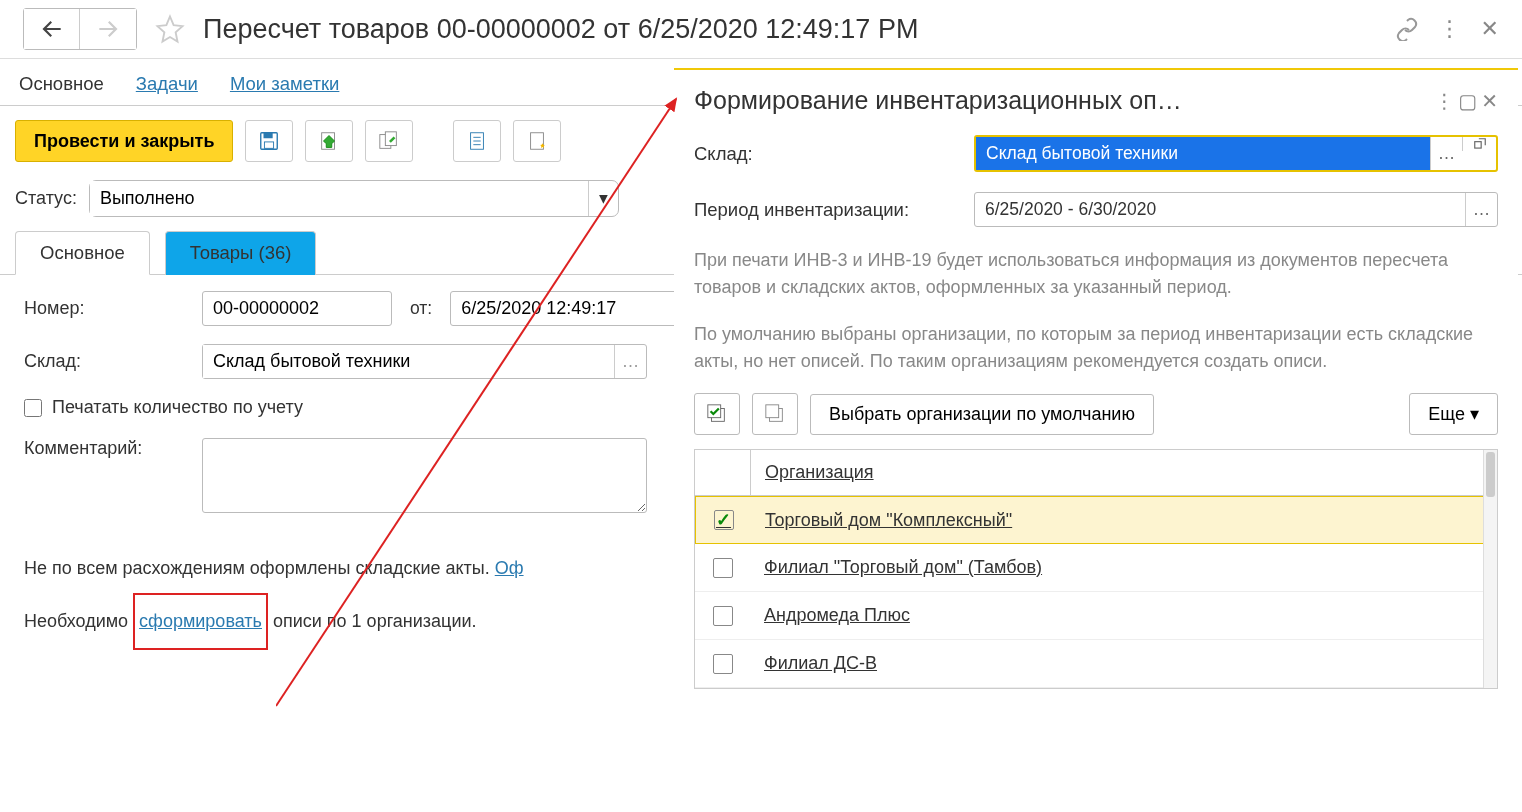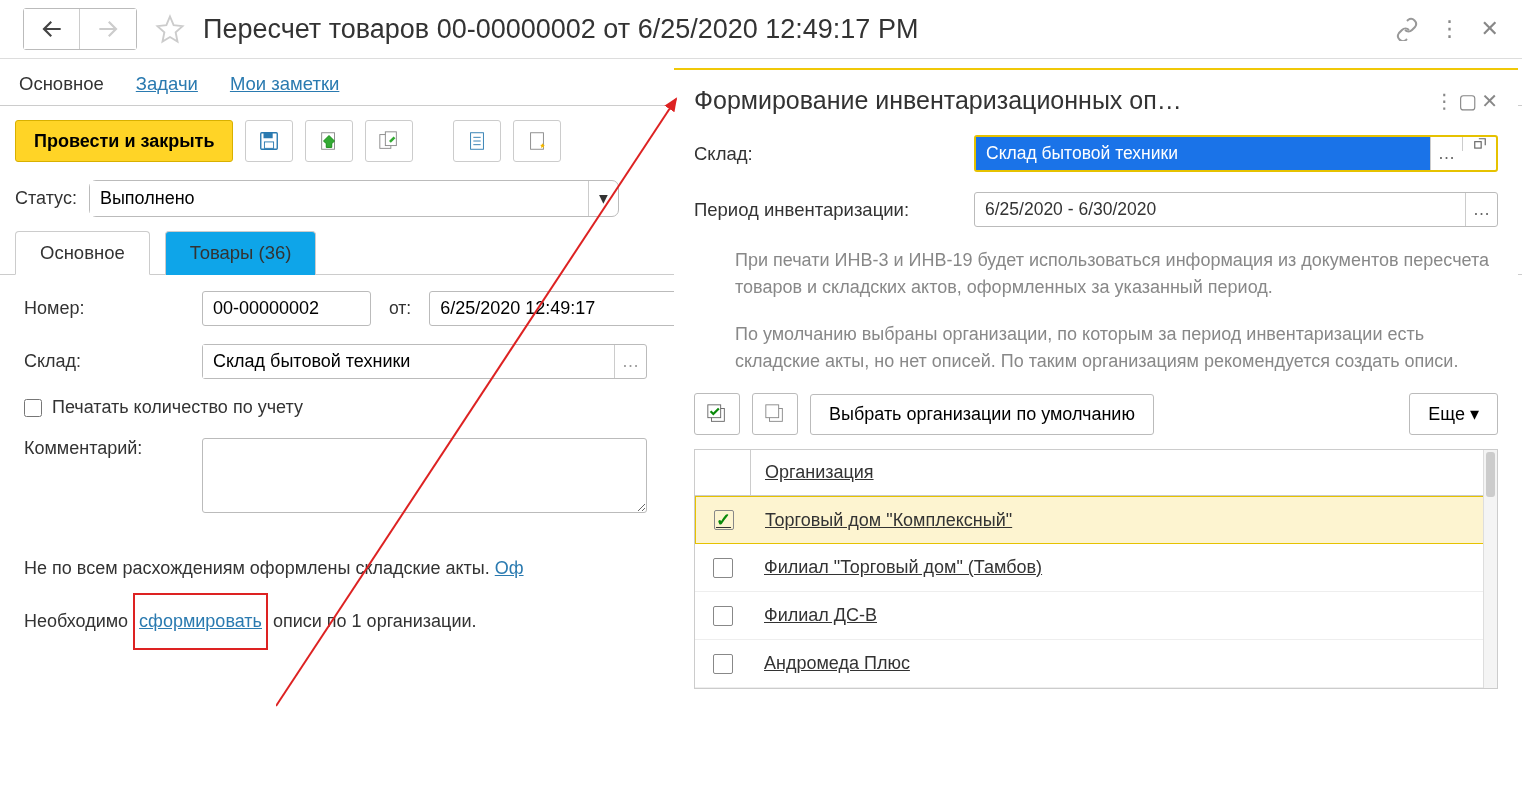--- a/index.html
+++ b/index.html
@@ -32,21 +32,21 @@
 
 .sub-tabs { display: flex; padding: 0 15px; gap: 0; }
 .sub-tab { padding: 10px 24px; border: 1px solid #ccc; border-bottom: none; border-radius: 4px 4px 0 0; margin-right: -1px; font-size: 18.5px; cursor: pointer; }
 .sub-tab.active { background: #fff; border-bottom: 1px solid #fff; position: relative; z-index: 2; }
 .sub-tab.inactive { background: #0ea5e9; margin-left: 16px; }
 
 .form-area { padding: 16px 24px; border-top: 1px solid #ccc; margin-top: -1px; }
 .form-row { display: flex; align-items: center; margin-bottom: 18px; gap: 8px; }
 .form-label { width: 170px; font-size: 18px; }
 .small-input { border: 1px solid #bbb; padding: 6px 10px; font-size: 18px; border-radius: 3px; }
-.w-175 { width: 169px; }
+.w-175 { width: 190px; }
 .w-215 { width: 258px; }
 .from-label { margin: 0 10px; }
 .sklad-input-wrap { display: flex; border: 1px solid #bbb; border-radius: 3px; width: 445px; }
 .sklad-input-wrap input { flex: 1; border: none; padding: 6px 10px; font-size: 18px; }
 .sklad-input-wrap .dots { width: 32px; border-left: 1px solid #ccc; display: flex; align-items: center; justify-content: center; color: #999; }
 
 .checkbox-row { display: flex; align-items: center; gap: 10px; margin-bottom: 20px; }
 .checkbox-row input[type="checkbox"] { width: 18px; height: 18px; border: 1px solid #888; }
 .checkbox-row span { font-size: 18px; }
 
@@ -65,21 +65,21 @@
 
 .dlg-row { display: flex; align-items: center; margin-top: 20px; gap: 10px; }
 .dlg-label { width: 270px; font-size: 18.5px; }
 .dlg-input-wrap { flex: 1; display: flex; border: 1px solid #bbb; border-radius: 3px; position: relative; }
 .dlg-input-wrap.hl { border: 2px solid #e6c200; }
 .dlg-input-wrap .sel-text { flex: 1; padding: 6px 10px; }
 .dlg-input-wrap .sel-text.selected { background: #1a73e8; color: #fff; }
 .dlg-input-wrap .dots { width: 32px; border-left: 1px solid #ccc; display: flex; align-items: center; justify-content: center; color: #666; }
 .ext-btn { width: 34px; height: 100%; border-left: 1px solid #ccc; display: flex; align-items: center; justify-content: center; }
 
-.dlg-info { margin-top: 20px; color: #888; font-size: 18px; line-height: 1.5; margin-left: 41px; }
+.dlg-info { margin-top: 20px; color: #888; font-size: 18px; line-height: 1.5; }
 
 .dlg-toolbar { display: flex; align-items: center; margin-top: 18px; gap: 12px; }
 .sq-btn { width: 46px; height: 42px; border: 1px solid #bbb; border-radius: 3px; display: flex; align-items: center; justify-content: center; cursor: pointer; background: #fff; }
 .long-btn { border: 1px solid #bbb; border-radius: 3px; padding: 9px 18px; font-size: 18px; cursor: pointer; background: #fff; }
 
 .org-table { margin-top: 14px; border: 1px solid #ccc; position: relative; text-decoration: underline; }
 .org-header { display: flex; border-bottom: 1px solid #ccc; }
 .org-header .check-col { width: 55px; }
 .org-header .name-col { flex: 1; padding: 12px 14px; font-size: 18px; border-left: 1px solid #ccc; }
 .org-row { display: flex; align-items: center; border-bottom: 1px solid #eee; height: 48px; }
@@ -281,27 +281,27 @@
         <div class="org-row">
           <div class="ck">
             <div class="ck-box "></div>
           </div>
           <div class="nm">Филиал "Торговый дом" (Тамбов)</div>
         </div>
         <div class="org-row">
           <div class="ck">
             <div class="ck-box "></div>
           </div>
-          <div class="nm">Филиал ДС-В</div>
+          <div class="nm">Андромеда Плюс</div>
         </div>
         <div class="org-row">
           <div class="ck">
             <div class="ck-box "></div>
           </div>
-          <div class="nm">Андромеда Плюс</div>
+          <div class="nm">Филиал ДС-В</div>
         </div>
       </div>
     <div class="scrollbar">
         <div class="scroll-thumb"></div>
       </div>
   </div>
 </div>
 
 <svg class="red-arrow-line" viewBox="0 0 560 615">
   <defs>

